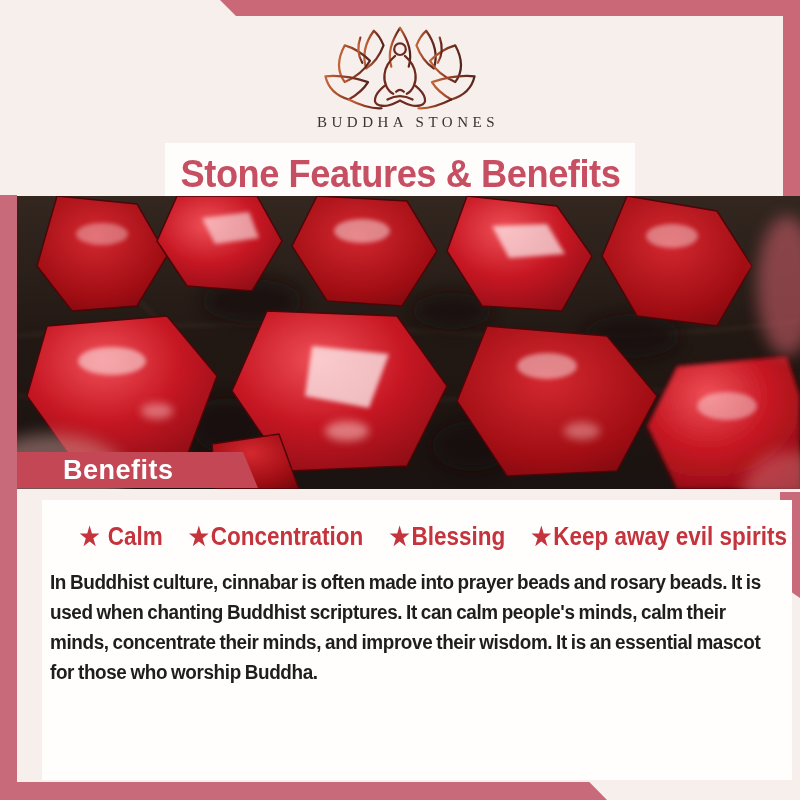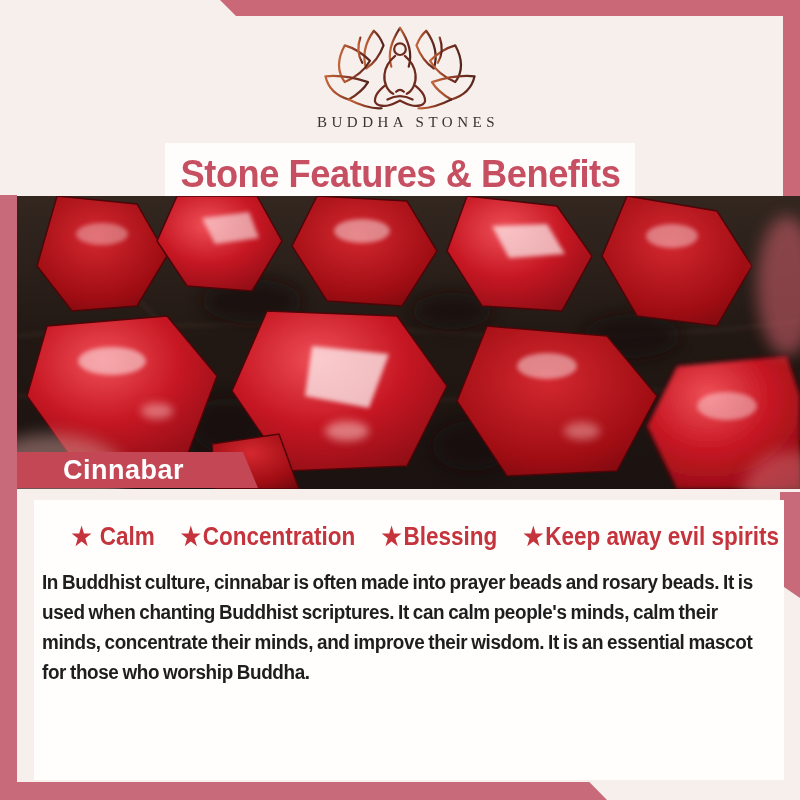--- a/index.html
+++ b/index.html
@@ -63,21 +63,21 @@
     background:#c34755;
     clip-path:polygon(0 0,226px 0,100% 100%,0 100%);
     display:flex;align-items:center;
   }
   .stone-banner span{
     padding-left:46px;color:#ffffff;font-size:27px;font-weight:700;
     letter-spacing:.5px;
   }
   
   .card{
-    position:absolute;left:34px;top:500px;width:750px;height:280px;
+    position:absolute;left:42px;top:500px;width:750px;height:280px;
     background:#fffefd;
   }
   .benefits-row{
     margin-top:22px;text-align:center;white-space:nowrap;
     color:#c5333c;font-weight:700;font-size:25px;
     transform:scaleX(.9);transform-origin:center;
   }
   .benefit{display:inline-block;margin-left:22px;}
   .benefit:first-child{margin-left:0;}
   .benefit .star{margin-right:2px;}
@@ -216,21 +216,21 @@
       <ellipse cx="565" cy="235" rx="18" ry="9" opacity="0.4"></ellipse>
     </g>
 
     <ellipse cx="35" cy="280" rx="75" ry="42" fill="#e0aaa6" opacity="0.45" filter="url(#b8)"></ellipse>
     <ellipse cx="770" cy="90" rx="30" ry="70" fill="#d4626e" opacity="0.55" filter="url(#b8)"></ellipse>
     <ellipse cx="775" cy="300" rx="50" ry="45" fill="#e58b92" opacity="0.4" filter="url(#b8)"></ellipse>
   </svg>
 </div>
 
 <div class="stone-banner">
-  <span>Cinnabar</span>
+  <span>Benefits</span>
 </div>
 
 <div class="card">
   <div class="benefits-row">
     <span class="benefit"><span class="star">★</span><span>Calm</span></span>
     <span class="benefit"><span class="star">★</span><span>Concentration</span></span>
     <span class="benefit"><span class="star">★</span><span>Blessing</span></span>
     <span class="benefit"><span class="star">★</span><span>Keep away evil spirits</span></span>
   </div>
   <p class="description">In Buddhist culture, cinnabar is often made into prayer beads and rosary beads. It is used when chanting Buddhist scriptures. It can calm people's minds, calm their minds, concentrate their minds, and improve their wisdom. It is an essential mascot for those who worship Buddha.</p>

